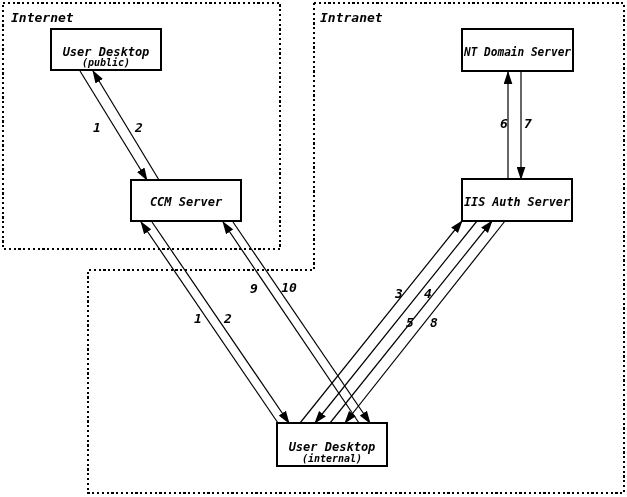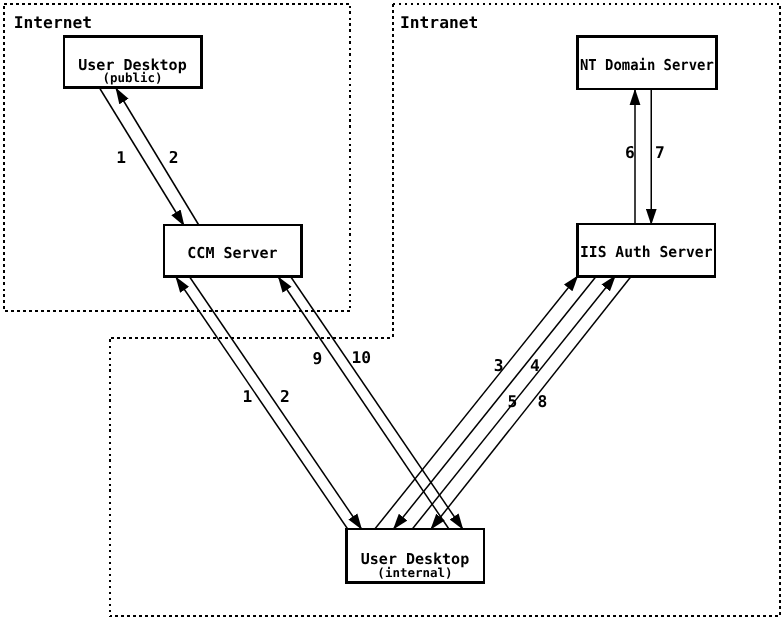--- a/index.html
+++ b/index.html
@@ -1,16 +1,16 @@
 <!DOCTYPE html>
 <html><head>
 <meta charset="utf-8">
 <style>
   html,body{margin:0;padding:0;background:#ffffff;}
-  .stage{position:relative;width:627px;height:497px;background:#ffffff;overflow:hidden;}
+  .stage{position:relative;width:627px;height:497px;background:#ffffff;overflow:hidden;font-style:italic;}
   svg text{font-family:"DejaVu Sans Mono","Liberation Mono",monospace;font-weight:bold;fill:#000000;}
   .zone-outline{fill:none;stroke:#000000;stroke-width:1.6;stroke-dasharray:2.2 2.6;shape-rendering:crispEdges;}
   .node-box{fill:#ffffff;stroke:#000000;stroke-width:2;shape-rendering:crispEdges;}
   .edge-line{stroke:#000000;stroke-width:1.2;fill:none;}
   .zone-label{font-size:13px;}
   .edge-label{font-size:13px;text-anchor:middle;}
   .node-label{font-size:12px;text-anchor:middle;}
   .node-sublabel{font-size:10px;text-anchor:middle;}
 </style>
 </head>

